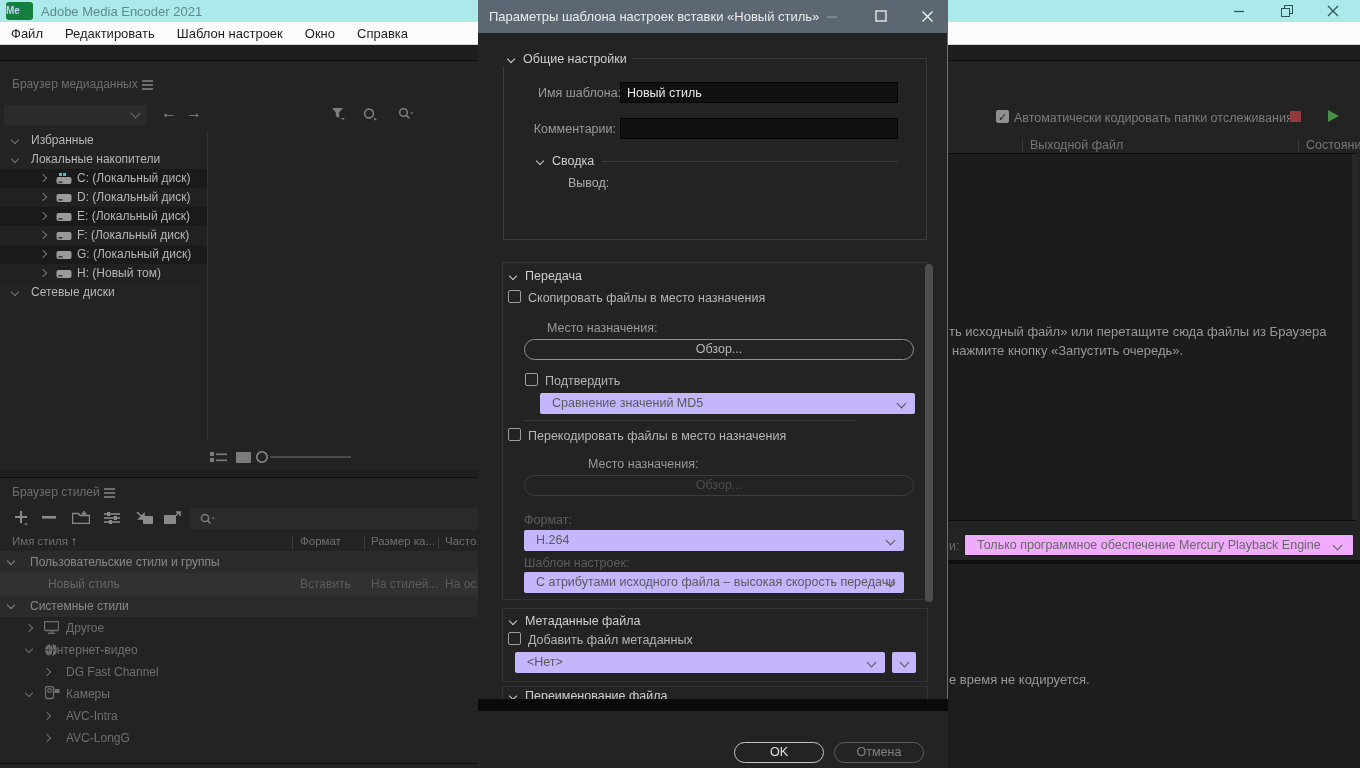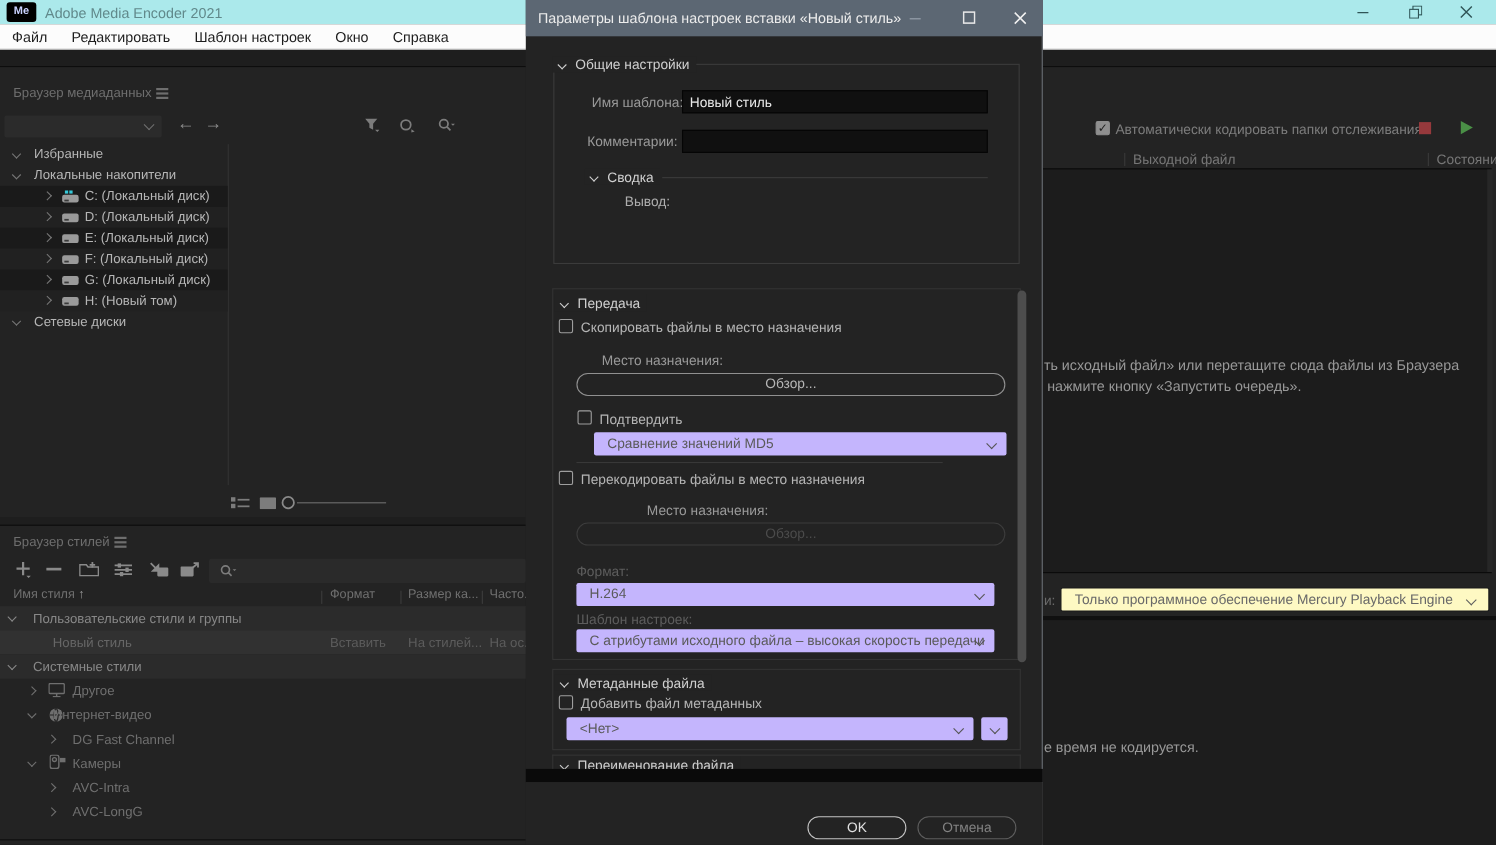--- a/index.html
+++ b/index.html
@@ -3,22 +3,22 @@
 <meta charset="utf-8">
 <style>
   * { margin:0; padding:0; box-sizing:border-box; }
   html,body { width:1360px; height:768px; overflow:hidden; background:#1e1e1e;
     font-family:"Liberation Sans","DejaVu Sans",sans-serif; }
   .abs { position:absolute; }
   #stage { position:relative; width:1360px; height:768px; background:#1e1e1e; }
 
   
   .titlebar { left:0; top:0; width:1360px; height:22px; background:#abe9eb; }
-  .app-logo { left:6px; top:2px; width:27px; height:18px; background:#000000; border-radius:3px;
-    color:#c9d2ff; font-size:10px; font-weight:bold; text-align:center; line-height:18px; }
+  .app-logo { left:6px; top:2px; width:27px; height:18px; background:#15803d; border-radius:3px;
+    color:#c9d2ff; font-size:10px; font-weight:bold; line-height:18px; }
   .win-title { left:41px; top:4px; font-size:13px; color:#61898b; }
   .win-btn { top:0; width:34px; height:22px; display:flex; align-items:center; justify-content:center; color:#2f5456; }
 
   
   .menubar { left:0; top:22px; width:1360px; height:23px; background:#fcfcfc; border-bottom:1px solid #d8d8d8; display:flex; align-items:center; }
   .menu-item { font-size:13px; color:#1d1d1d; padding:0 11px; height:23px; line-height:23px; }
 
   
   .panel-title { font-size:12px; color:#6e6e6e; }
   .hamburger, .hamburger::before, .hamburger::after { width:11px; height:1.5px; background:#6e6e6e; }
@@ -47,21 +47,21 @@
   .p-row { position:absolute; left:0; width:478px; height:22px; font-size:12px; color:#6f6f6f; }
   .p-group { background:#2b2b2b; color:#888; }
   .p-sel { background:#313131; color:#666; }
   .p-cell { position:absolute; top:4px; white-space:nowrap; }
 
   
   .queue { left:948px; top:60px; width:412px; height:708px; background:#232323; border-top:1px solid #0d0d0d; }
   .q-empty { left:0; top:92px; width:408px; height:368px; background:#1c1c1c; border-top:1px solid #0b0b0b; border-bottom:1px solid #0b0b0b; }
   .q-scroll { left:404px; top:93px; width:5px; height:366px; background:#272727; }
   .q-text { position:absolute; font-size:13px; color:#989898; white-space:nowrap; }
-  .q-dd { left:16px; top:473px; width:390px; height:22px; background:#fef9c3; border:1px solid #1b1b1b; border-radius:2px; font-size:12.5px; color:#696969; line-height:20px; padding-left:12px; }
+  .q-dd { left:16px; top:473px; width:390px; height:22px; background:#f0abfc; border:1px solid #1b1b1b; border-radius:2px; font-size:12.5px; color:#696969; line-height:20px; padding-left:12px; }
   .q-band { left:0; top:499px; width:412px; height:4px; background:#101010; }
   .q-bottom { left:0; top:503px; width:412px; height:205px; background:#1d1d1d; }
 
   .cbx { position:absolute; width:13px; height:13px; border:1.6px solid #9e9e9e; border-radius:2px; background:transparent; }
   .cbx.checked { background:#8f8f8f; border-color:#8f8f8f; color:#232323; font-size:11px; line-height:12px; text-align:center; font-weight:bold; }
 
   
   .dialog { left:478px; top:0; width:470px; height:768px; background:#232323; z-index:10; border-right:1px solid #6a6f75; }
   .dlg-title { left:0; top:0; width:470px; height:33px; background:#5c6773; }
   .dlg-title-text { left:11px; top:9px; font-size:13px; color:#ececec; }

